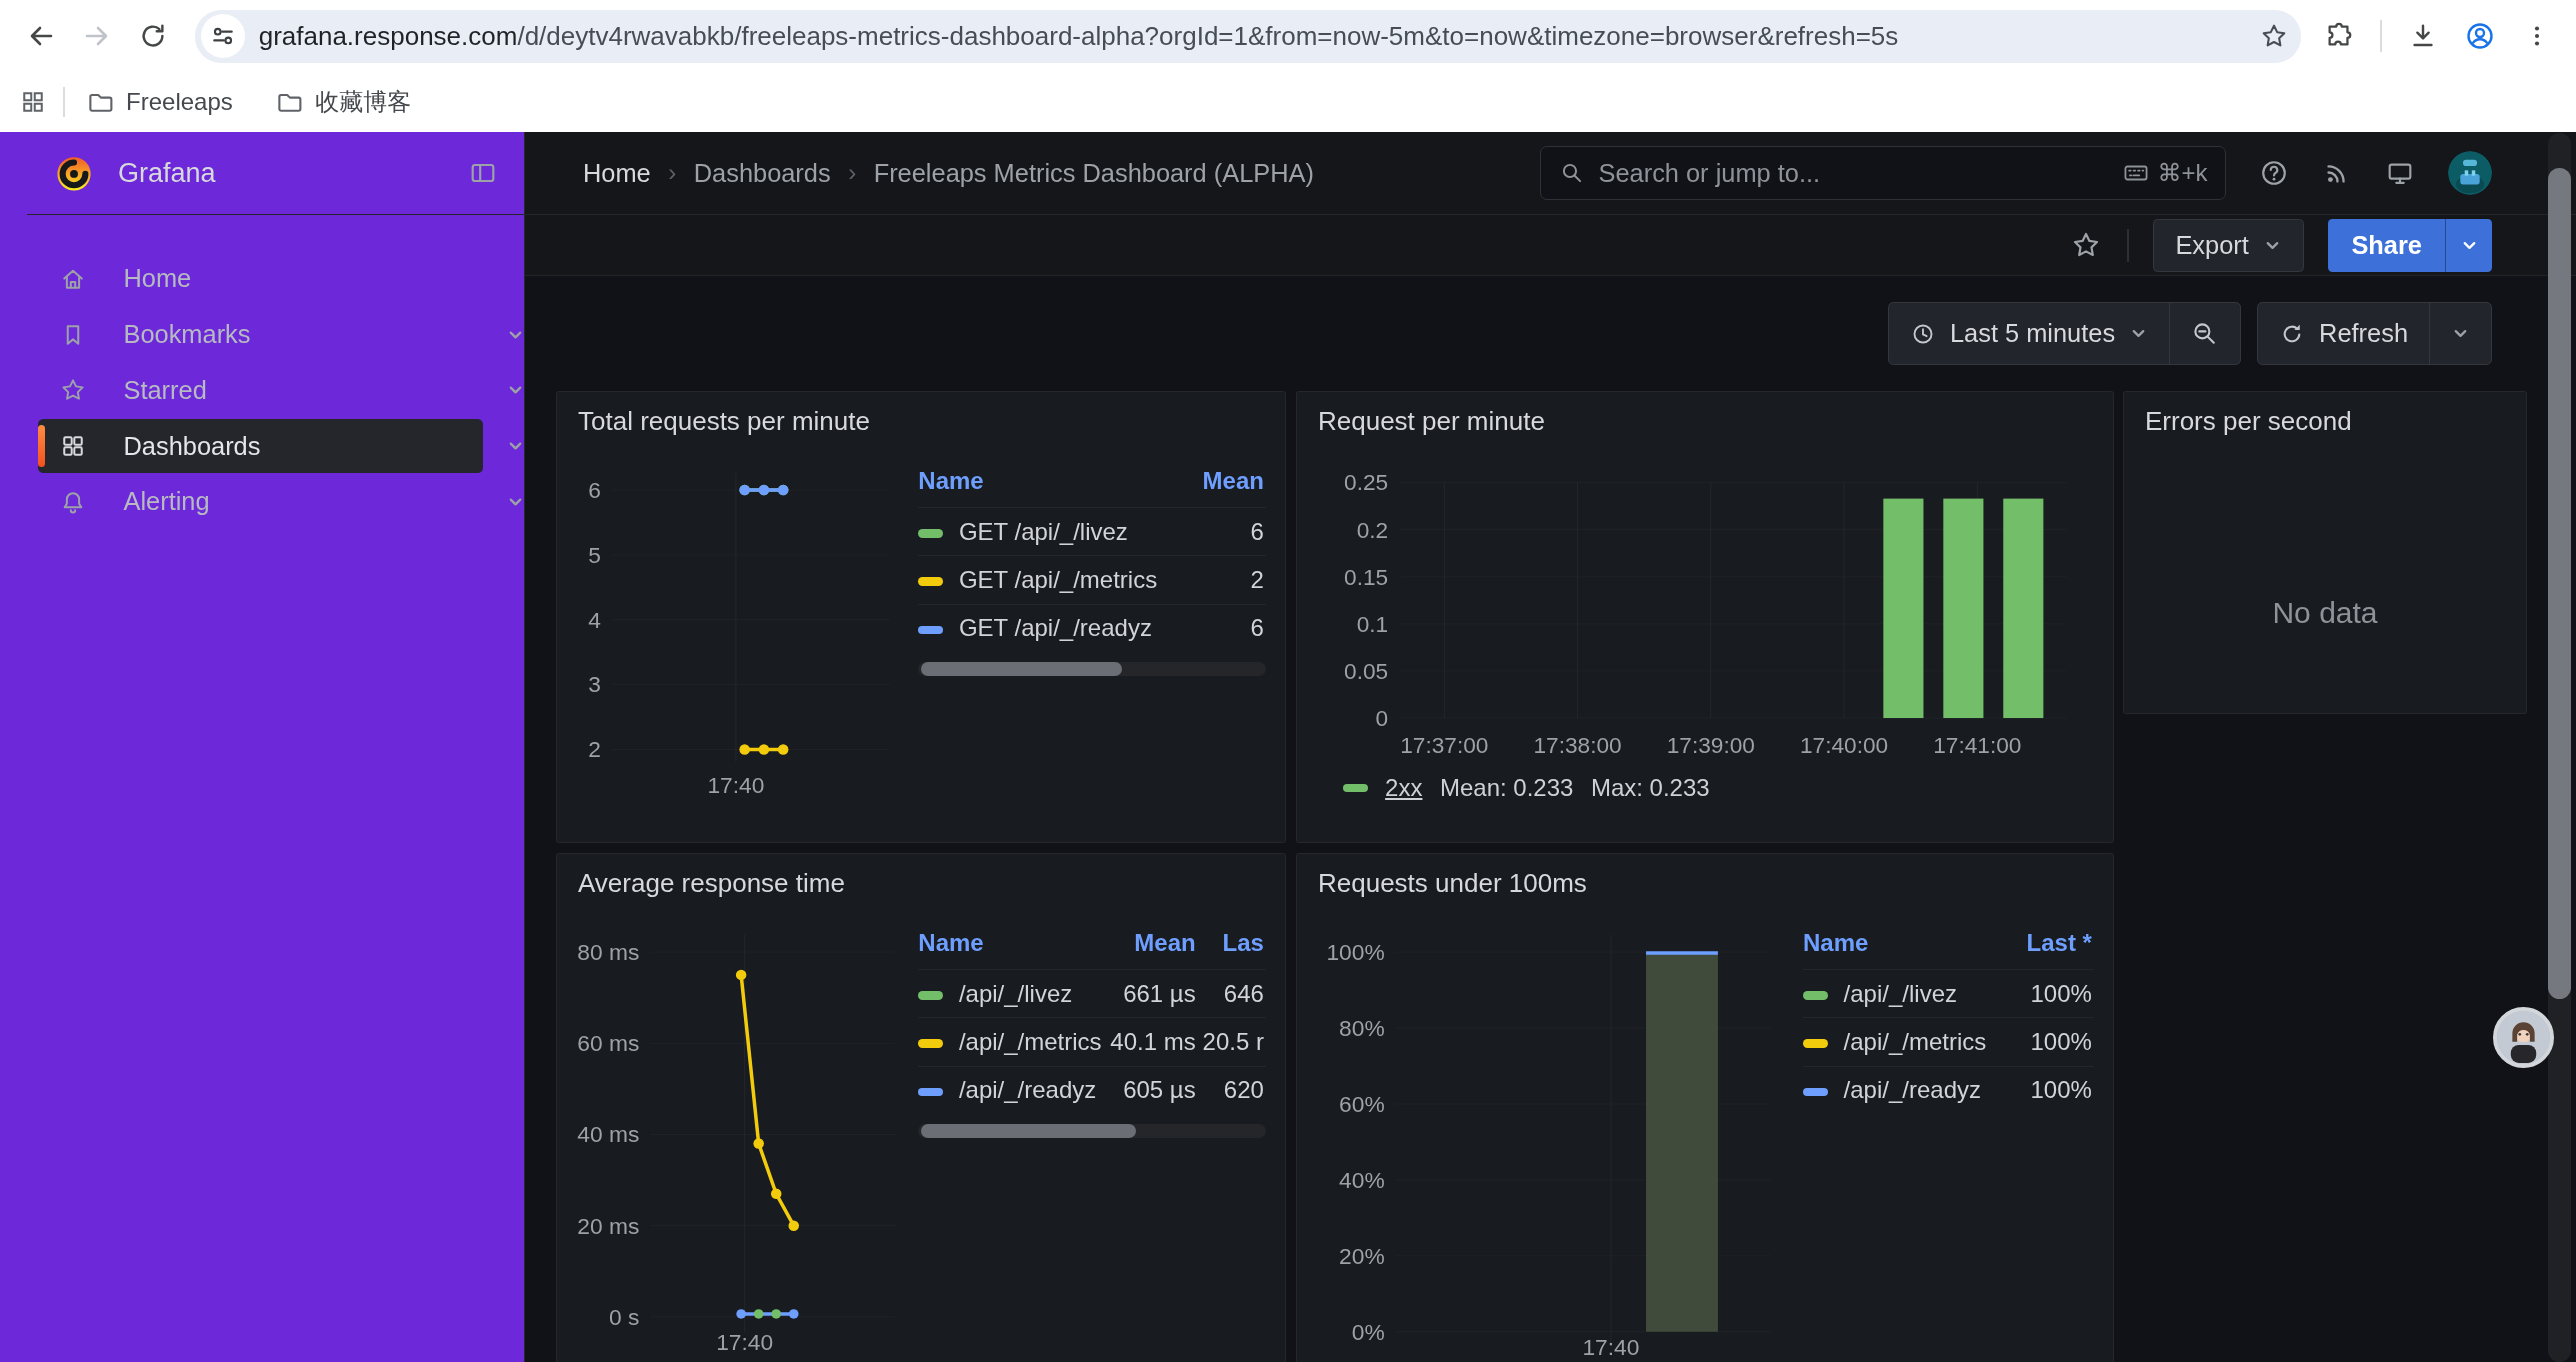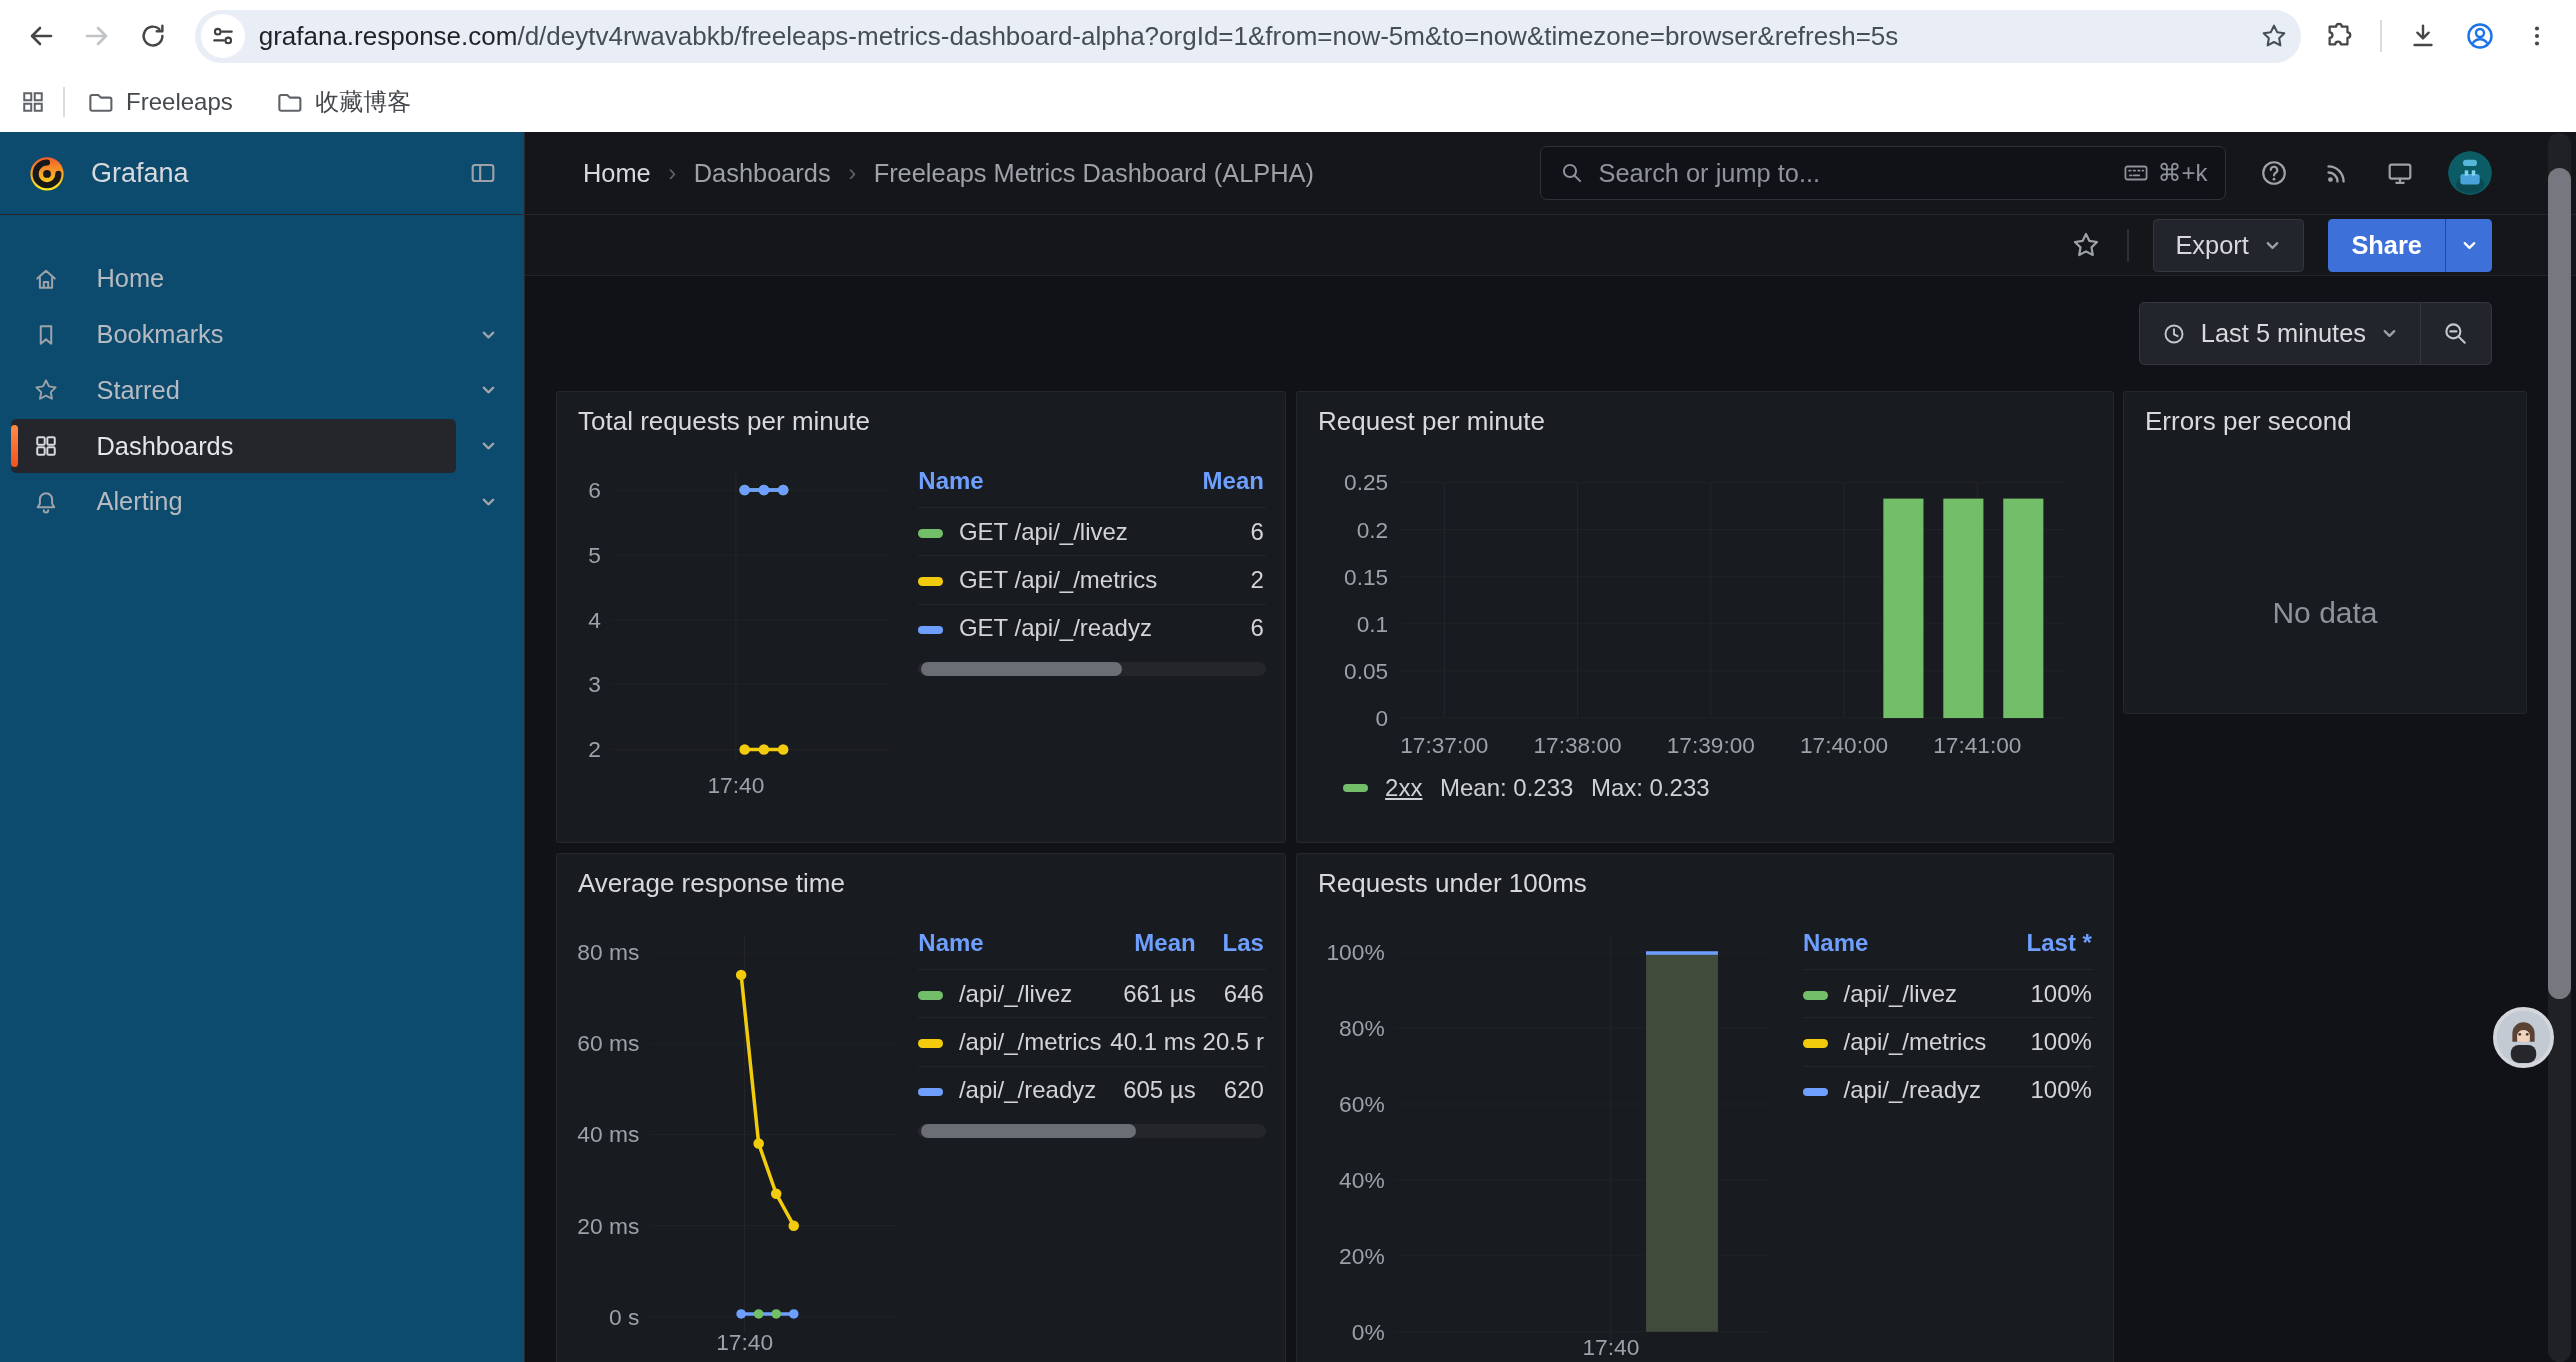--- a/index.html
+++ b/index.html
@@ -21,21 +21,21 @@
   .vdiv{width:1.8px;height:32px;background:#dadce0;}
 
   .chrome-bookmarks{position:absolute;top:72px;left:0;width:2576px;height:60px;background:#ffffff;
     display:flex;align-items:center;padding:0 19px;font-size:24px;color:#45484d;}
   .bm-item{display:flex;align-items:center;gap:12.3px;margin-right:42px;cursor:pointer;}
   .bm-div{width:1.8px;height:30px;background:#dadce0;margin:0 21px 0 16px;}
 
   
   .app{position:absolute;top:132px;left:0;width:2576px;height:1231px;display:flex;background:#111217;}
 
-  .sidebar{width:525px;flex:none;background:#0c4a6e;border-right:0.9px solid #26282e;}
+  .sidebar{width:525px;flex:none;background:#6d28d9;border-right:0.9px solid #26282e;padding-left:27px;}
   .sb-head{height:83px;display:flex;align-items:center;padding:0 26px;border-bottom:0.9px solid #24262b;}
   .brand{font-size:27px;color:#d8d9dd;margin-left:23px;}
   .dockbtn{margin-left:auto;color:#9da2a8;cursor:pointer;display:flex;}
   .nav{padding-top:35px;}
   .nav-item{position:relative;height:54px;width:445px;margin:1.8px 0 1.8px 10.5px;display:flex;align-items:center;
     padding-left:21px;border-radius:5.3px;cursor:pointer;color:#9da2a8;}
   .nav-item .lbl{font-size:25.4px;color:#b7bbc1;margin-left:37px;}
   .nav-item.active{background:#24262c;color:#d8d9dd;}
   .nav-item.active .lbl{color:#e4e6e9;}
   .accent{position:absolute;left:0;top:6.1px;bottom:6.1px;width:7px;border-radius:3.5px;
@@ -476,20 +476,35 @@
                     <use href="#i-chevdown"></use>
                   </svg>
                 </span>
             </span>
             <span class="ctl" style="color:#c4c7cc">
                 <svg width="28" height="28" viewBox="0 0 32 32">
                   <use href="#i-zoomout"></use>
                 </svg>
               </span>
           </div>
+          <div class="ctl-group">
+            <span class="ctl">
+              <span style="display:flex;color:#c4c7cc">
+                  <svg width="26" height="26" viewBox="0 0 30 30">
+                    <use href="#i-sync"></use>
+                  </svg>
+                </span>
+              <span>Refresh</span>
+            </span>
+            <span class="ctl" style="color:#9da2a8">
+                <svg width="19" height="19" viewBox="0 0 22 22">
+                  <use href="#i-chevdown"></use>
+                </svg>
+              </span>
+          </div>
         </div>
 
         <section class="panel p1">
           <h2>Total requests per minute</h2>
           <div class="pbody">
             <svg id="svg-p1" class="plot" width="342" height="368" viewBox="0 0 390 420">
                 <line x1="54" y1="56" x2="372" y2="56" stroke="#212429"></line>
                 <text x="42" y="65" text-anchor="end" font-size="26" fill="#9da2a8">6</text>
                 <line x1="54" y1="130" x2="372" y2="130" stroke="#212429"></line>
                 <text x="42" y="139" text-anchor="end" font-size="26" fill="#9da2a8">5</text>

